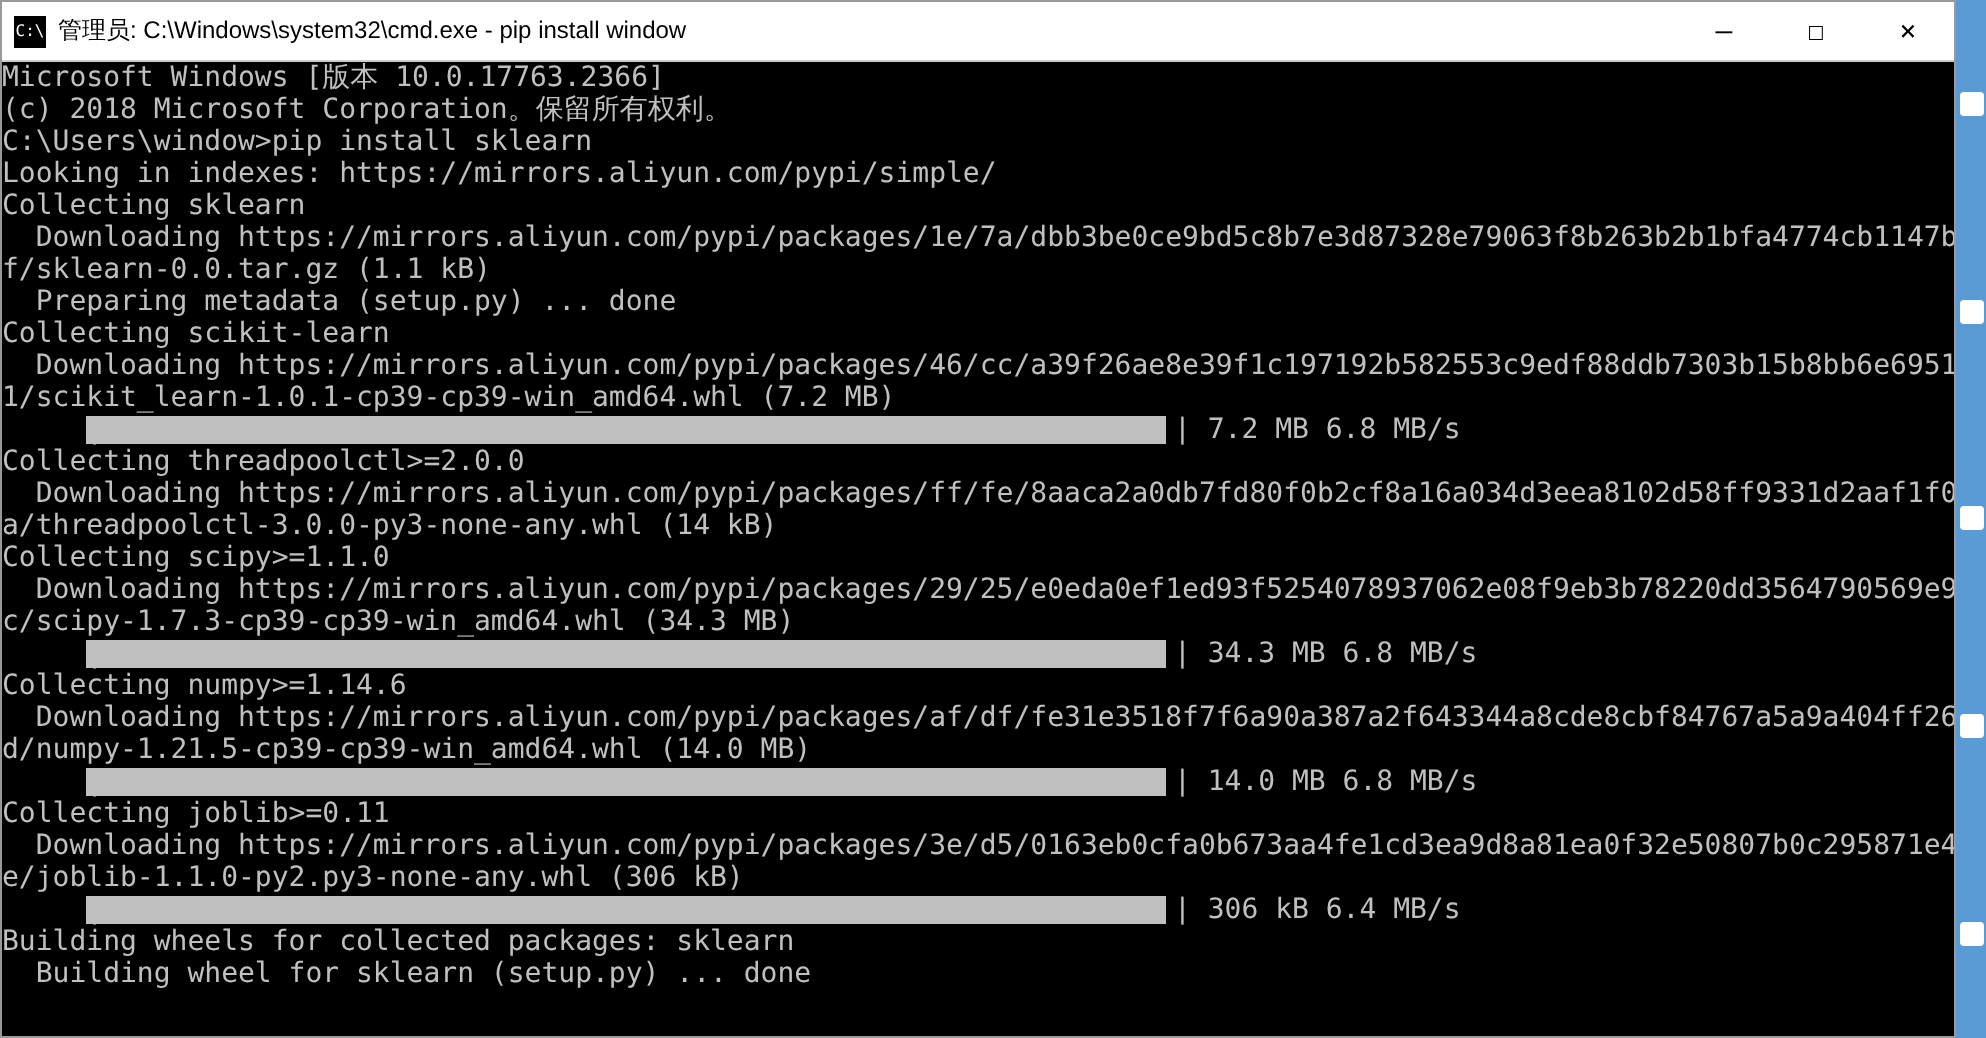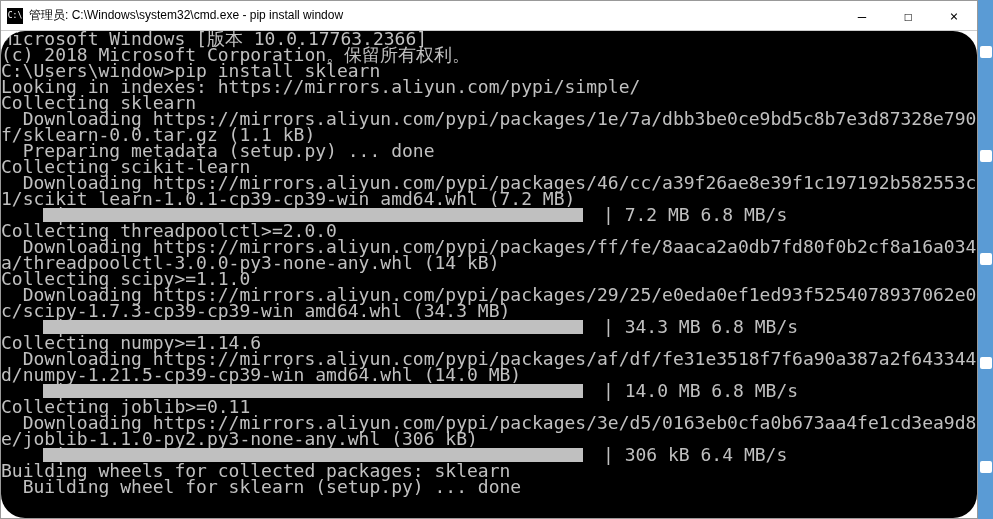--- a/index.html
+++ b/index.html
@@ -60,28 +60,27 @@
   justify-content: center;
   font-size: 14px;
   color: #000;
   cursor: pointer;
 }
 .terminal {
   flex: 1;
   background: #000;
   color: #c0c0c0;
   font-family: "SimSun", "NSimSun", monospace;
-  font-size: 18px;
+  font-size: 14px;
   line-height: 16px;
   padding: 0;
   overflow-y: auto;
   overflow-x: hidden;
   white-space: pre;
   position: relative;
-  border-radius: 24px;
 }
 .terminal::-webkit-scrollbar {
   width: 16px;
 }
 .terminal::-webkit-scrollbar-track {
   background: #f0f0f0;
 }
 .terminal::-webkit-scrollbar-thumb {
   background: #cdcdcd;
   border: 1px solid #a0a0a0;
@@ -90,21 +89,21 @@
 .progress-line {
   display: flex;
   align-items: center;
 }
 .progress-pad { width: 42px; display: inline-block; }
 .progress-fill {
   background: #c0c0c0;
   height: 14px;
   display: inline-block;
 }
-.progress-text { margin-left: 20px; }
+.progress-text { margin-left: 4px; }
 .bg-icons {
   position: absolute;
   right: 0;
   top: 0;
   width: 15px;
   height: 519px;
   display: flex;
   flex-direction: column;
   justify-content: space-around;
   align-items: center;

